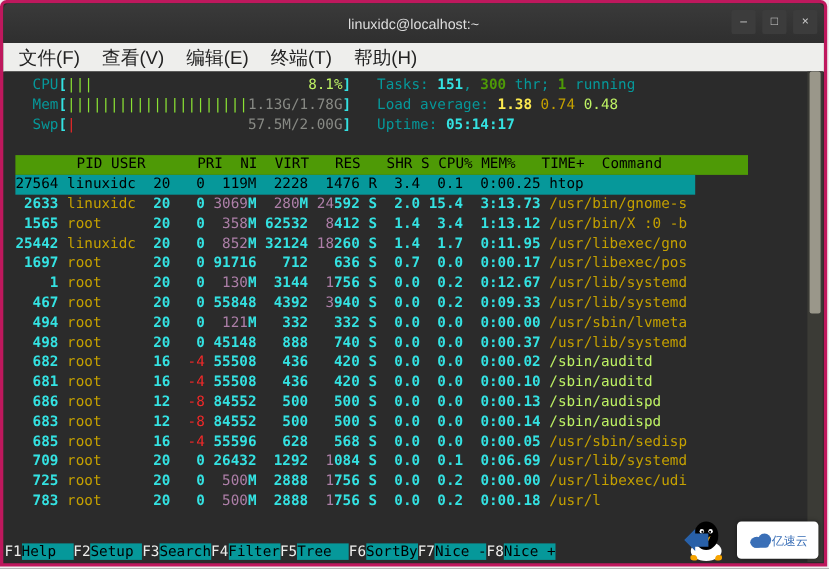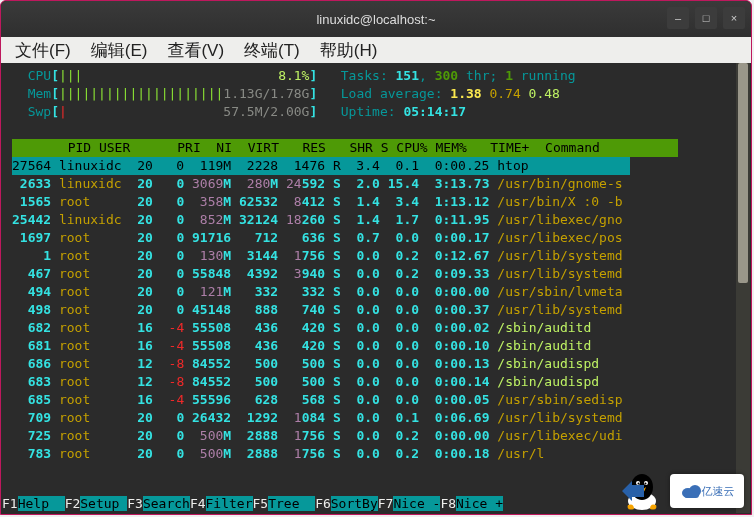--- a/index.html
+++ b/index.html
@@ -1,17 +1,17 @@
 <!DOCTYPE html>
 <html><head>
 <meta charset="utf-8">
 <style>
 * { margin: 0; padding: 0; box-sizing: border-box; }
 body { width: 754px; height: 517px; font-family: monospace; font-size: 13px; background: #f0f0f0; position: relative; overflow: hidden; }
-.window { width: 752px; height: 515px; border: 1px solid #be185d; background: #2b2b2b; border-radius: 6px 6px 0 0; position: relative; }
+.window { width: 752px; height: 515px; border: 3px solid #be185d; background: #2b2b2b; border-radius: 6px 6px 0 0; position: relative; }
 .titlebar { height: 36px; background: linear-gradient(#3a3a3a,#2f2f2f); color: #ddd; display: flex; align-items: center; justify-content: center; border-radius: 6px 6px 0 0; position: relative; }
 .titlebar-title { font-family: sans-serif; font-size: 13px; color: #ddd; }
 .window-controls { position: absolute; right: 6px; top: 6px; display: flex; gap: 6px; }
 .win-btn { width: 22px; height: 22px; background: #3c3c3c; color: #ccc; display: flex; align-items: center; justify-content: center; font-size: 11px; font-family: sans-serif; border-radius: 2px; cursor: pointer; }
 .menubar { height: 26px; background: #eeeeec; display: flex; align-items: center; padding: 0 4px; font-family: sans-serif; font-size: 17px; color: #222; gap: 0; }
 .menu-item { padding: 4px 10px; cursor: pointer; }
 .term { position: absolute; top: 62px; left: 1px; right: 1px; bottom: 1px; background: #2b2b2b; padding: 4px 0 0 10px; white-space: pre; line-height: 18px; overflow: hidden; }
 .scrollbar-track { position: absolute; right: 1px; top: 62px; bottom: 1px; width: 14px; background: #3b3b36; }
 .scrollbar-thumb { position: absolute; left: 2px; right: 2px; top: 0; height: 220px; background: #9a978a; border-radius: 2px; }
 .cyan { color: #06989a; }
@@ -41,22 +41,22 @@
     <span class="titlebar-title">linuxidc@localhost:~</span>
     <div class="window-controls">
       <div class="win-btn">–</div>
       <div class="win-btn">□</div>
       <div class="win-btn">×</div>
     </div>
   </div>
 
   <div class="menubar">
     <div class="menu-item">文件(F)</div>
+    <div class="menu-item">查看(V)</div>
     <div class="menu-item">编辑(E)</div>
-    <div class="menu-item">查看(V)</div>
     <div class="menu-item">终端(T)</div>
     <div class="menu-item">帮助(H)</div>
   </div>
 
   <div class="term" id="term">  <span class="cyan">CPU</span><span class="bcyan">[</span><span class="green">|||</span>                         <span class="dim">8.1%</span><span class="bcyan">]</span>   <span class="cyan">Tasks: </span><span class="bcyan">151</span><span class="cyan">, </span><span class="dgreen">300</span><span class="cyan"> thr; </span><span class="dgreen">1</span><span class="cyan"> running</span>
   <span class="cyan">Mem</span><span class="bcyan">[</span><span class="green">|||||||||||||||||||||</span><span class="grey">1.13G/1.78G</span><span class="bcyan">]</span>   <span class="cyan">Load average: </span><span class="byellow">1.38</span> <span class="yellow">0.74</span> <span class="dim">0.48</span>
   <span class="cyan">Swp</span><span class="bcyan">[</span><span class="red">|</span>                    <span class="grey">57.5M/2.00G</span><span class="bcyan">]</span>   <span class="cyan">Uptime: </span><span class="bcyan">05:14:17</span>
 
 <span class="hdr">  PID USER      PRI  NI  VIRT   RES   SHR S CPU% MEM%   TIME+  Command          </span>
 <span class="selrow">27564 linuxidc  20   0  119M  2228  1476 R  3.4  0.1  0:00.25 htop             </span>

